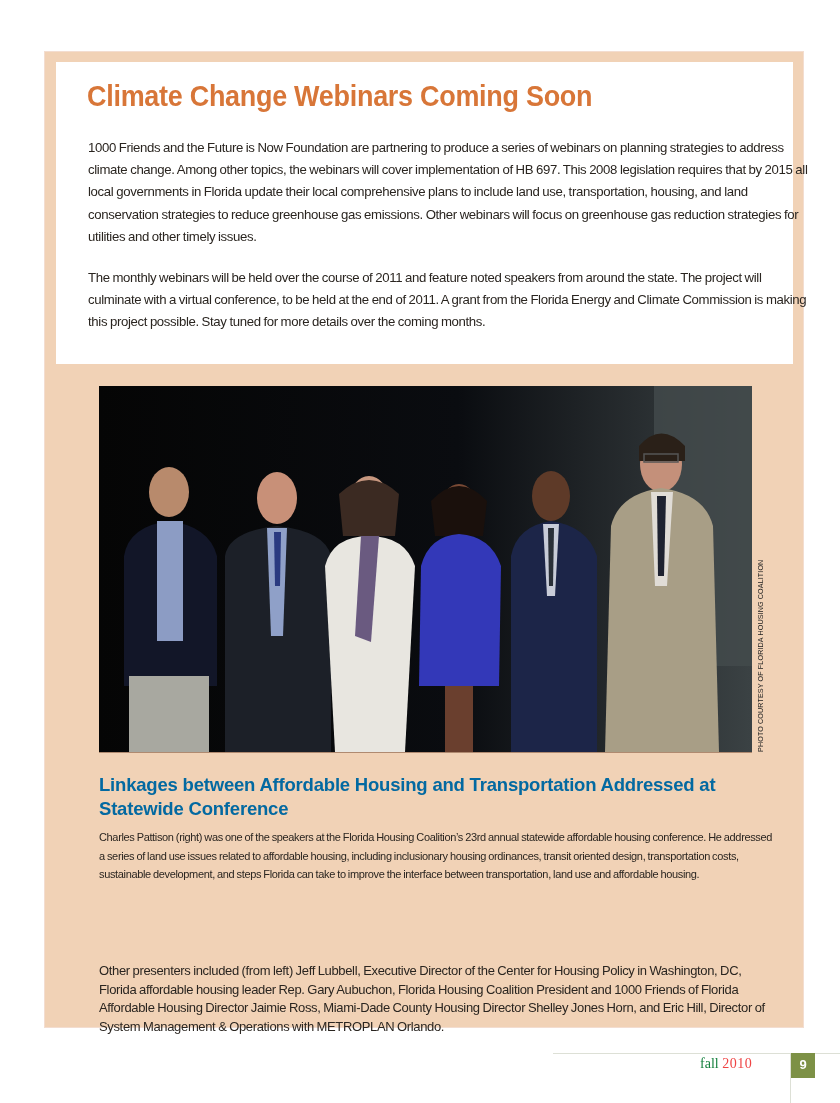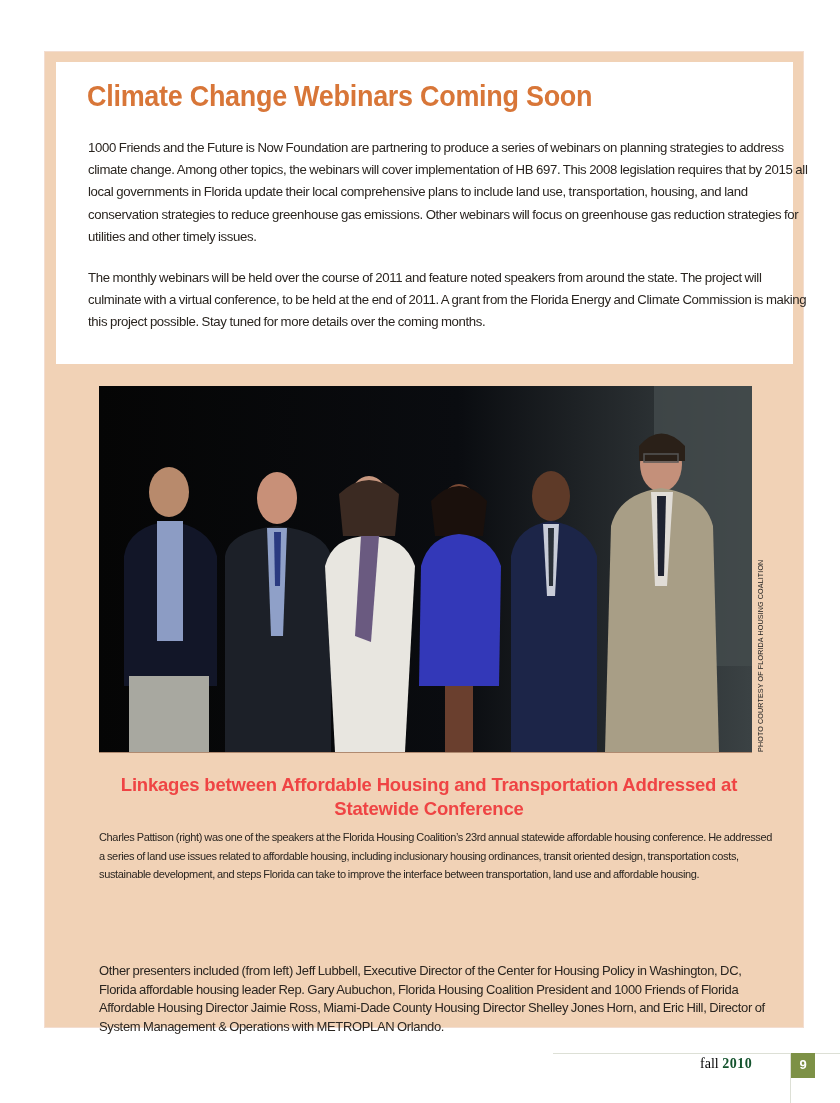--- a/index.html
+++ b/index.html
@@ -89,23 +89,22 @@
     .linkages-title {
       position: absolute;
       left: 99px;
       top: 773px;
       margin: 0;
       width: 660px;
       font-family: "Liberation Sans", sans-serif;
       font-weight: bold;
       font-size: 18.5px;
       line-height: 24px;
-      color: #ef4444;
+      color: #0369a1;
       letter-spacing: -0.2px;
-      text-align: center;
     }
     .linkages-p1 { left: 99px; top: 828px; width: 680px; line-height: 18.6px; font-size: 11px; }
     .linkages-p2 { left: 99px; top: 928px; width: 680px; line-height: 18.6px; font-size: 13px; margin-top: 34px; }
 
     .footer-rule {
       position: absolute;
       left: 553px;
       top: 1053px;
       width: 287px;
       height: 1px;
@@ -120,22 +119,22 @@
       background: #dde0d6;
     }
     .footer-issue {
       position: absolute;
       left: 700px;
       top: 1056px;
       font-family: "Liberation Serif", serif;
       font-size: 14px;
       white-space: nowrap;
     }
-    .footer-issue .season { color: #000000; }
-    .footer-issue .year { color: #14532d; font-variant: small-caps; letter-spacing: 0.5px; font-weight: bold; }
+    .footer-issue .season { color: #15803d; }
+    .footer-issue .year { color: #ef4444; font-variant: small-caps; letter-spacing: 0.5px; }
     .page-num {
       position: absolute;
       left: 791px;
       top: 1053px;
       width: 24px;
       height: 25px;
       background: #7d9146;
       color: #ffffff;
       font-family: "Liberation Sans", sans-serif;
       font-weight: bold;

